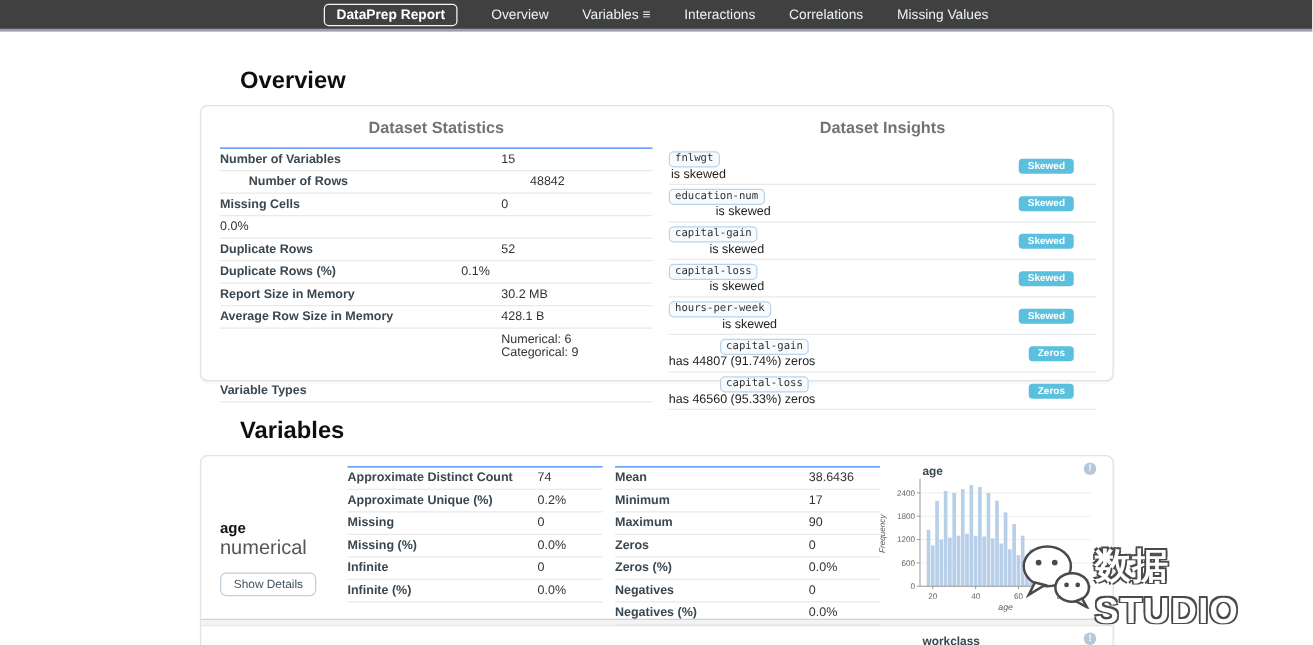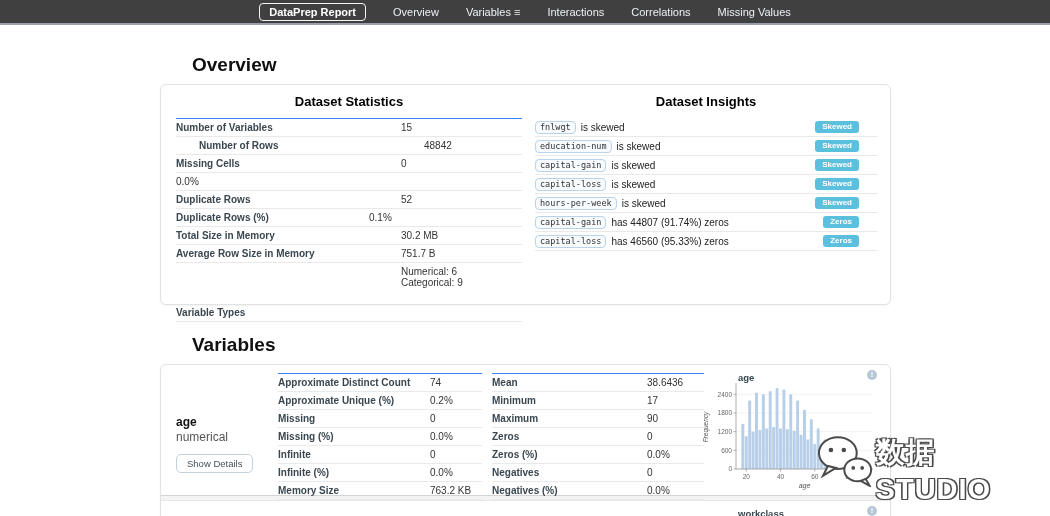--- a/index.html
+++ b/index.html
@@ -11,40 +11,40 @@
           border-bottom:2px solid #99a0ab;display:flex;align-items:center;justify-content:center;gap:27px;}
   .brand{color:#fff;font-size:11px;font-weight:700;border:1px solid #f5f5f5;border-radius:4px;
          padding:2px 9px;cursor:pointer;white-space:nowrap;}
   .nav-item{color:#eef1f5;font-size:11px;cursor:pointer;white-space:nowrap;}
 
   
   .h-section{position:absolute;font-size:19px;font-weight:700;color:#0f0f0f;}
   .card{position:absolute;background:#fff;border:1px solid #e2e2e2;border-radius:6px;
         box-shadow:0 1px 2px rgba(0,0,0,.05);}
 
-  .col-title{text-align:center;font-size:13px;font-weight:700;color:#000000;margin:0 0 9px 0;}
+  .col-title{text-align:center;font-size:13px;font-weight:700;color:#737373;margin:0 0 9px 0;}
 
   .kv{border-top:1px solid #3b82f6;}
   .kv-row{display:flex;align-items:flex-start;border-bottom:1px solid #e9e9e9;
           padding:3px 0;font-size:10px;line-height:11px;}
   .kv-label{font-weight:700;color:#3a4750;flex:none;}
   .kv-value{color:#333;white-space:pre-line;}
 
   .ins-row{display:flex;align-items:center;justify-content:space-between;
            border-bottom:1px solid #e9e9e9;padding:2.5px 0;font-size:10px;color:#222;}
-  .ins-left{display:flex;align-items:center;}
+  .ins-left{display:flex;align-items:flex-end;flex-direction:column;}
   .code{font-family:"DejaVu Sans Mono",monospace;font-size:8.5px;border:1px solid #b9d3ea;
         border-radius:4px;padding:0 4px;background:#f7fbfe;color:#333;margin-right:5px;line-height:11px;}
   .badge{font-size:8px;font-weight:700;color:#fff;background:#5bc0de;border-radius:3px;
          padding:2px 7px;margin-right:18px;line-height:8px;}
 
   
   .var-row{position:relative;height:130px;}
   .var-name{font-size:12px;font-weight:700;color:#111;}
-  .var-type{font-size:12px;color:#555;margin-top:1px;}
+  .var-type{font-size:16px;color:#555;margin-top:1px;}
   .btn{display:inline-block;border:1px solid #c4d0da;border-radius:5px;background:#fff;
        font-size:9.5px;color:#44515a;padding:3px 10px;cursor:pointer;}
   .row-divider{height:4px;background:#f3f3f3;border-top:1px solid #d4d4d4;border-bottom:1px solid #e7e7e7;}
 
   .chart-box{position:absolute;left:540px;top:3px;width:178px;height:124px;}
   .chart-title{position:absolute;left:37px;top:4px;font-size:9.5px;font-weight:700;color:#37474f;}
   .help-icon{position:absolute;right:2px;top:2px;width:10px;height:10px;border-radius:50%;
              background:#b6c7d8;color:#fff;font-size:7.5px;line-height:10px;text-align:center;
              font-weight:700;cursor:pointer;}
   .chart-svg{position:absolute;left:0;top:13px;}
@@ -95,26 +95,26 @@
           </div>
           <div class="kv-row">
             <span class="kv-label" style="width: 225px;">Duplicate Rows</span>
             <span class="kv-value">52</span>
           </div>
           <div class="kv-row">
             <span class="kv-label" style="width: 193px;">Duplicate Rows (%)</span>
             <span class="kv-value">0.1%</span>
           </div>
           <div class="kv-row">
-            <span class="kv-label" style="width: 225px;">Total Size in Memory</span>
+            <span class="kv-label" style="width: 225px;">Report Size in Memory</span>
             <span class="kv-value">30.2 MB</span>
           </div>
           <div class="kv-row">
             <span class="kv-label" style="width: 225px;">Average Row Size in Memory</span>
-            <span class="kv-value">751.7 B</span>
+            <span class="kv-value">428.1 B</span>
           </div>
           <div class="kv-row">
             <span class="kv-label" style="width: 225px; margin-top: 41px;">Variable Types</span>
             <span class="kv-value">Numerical: 6
 Categorical: 9</span>
           </div>
         </div>
     </div>
     <div style="position:absolute;left:374px;top:9px;width:342px;">
       <div class="col-title">Dataset Insights</div>
@@ -202,24 +202,20 @@
             <span class="kv-label" style="width: 152px;">Missing (%)</span>
             <span class="kv-value">0.0%</span>
           </div>
           <div class="kv-row">
             <span class="kv-label" style="width: 152px;">Infinite</span>
             <span class="kv-value">0</span>
           </div>
           <div class="kv-row">
             <span class="kv-label" style="width: 152px;">Infinite (%)</span>
             <span class="kv-value">0.0%</span>
-          </div>
-          <div class="kv-row">
-            <span class="kv-label" style="width: 152px;">Memory Size</span>
-            <span class="kv-value">763.2 KB</span>
           </div>
         </div>
       <div class="kv" style="position:absolute;left:331px;top:8px;width:212px;">
           <div class="kv-row">
             <span class="kv-label" style="width: 155px;">Mean</span>
             <span class="kv-value">38.6436</span>
           </div>
           <div class="kv-row">
             <span class="kv-label" style="width: 155px;">Minimum</span>
             <span class="kv-value">17</span>

